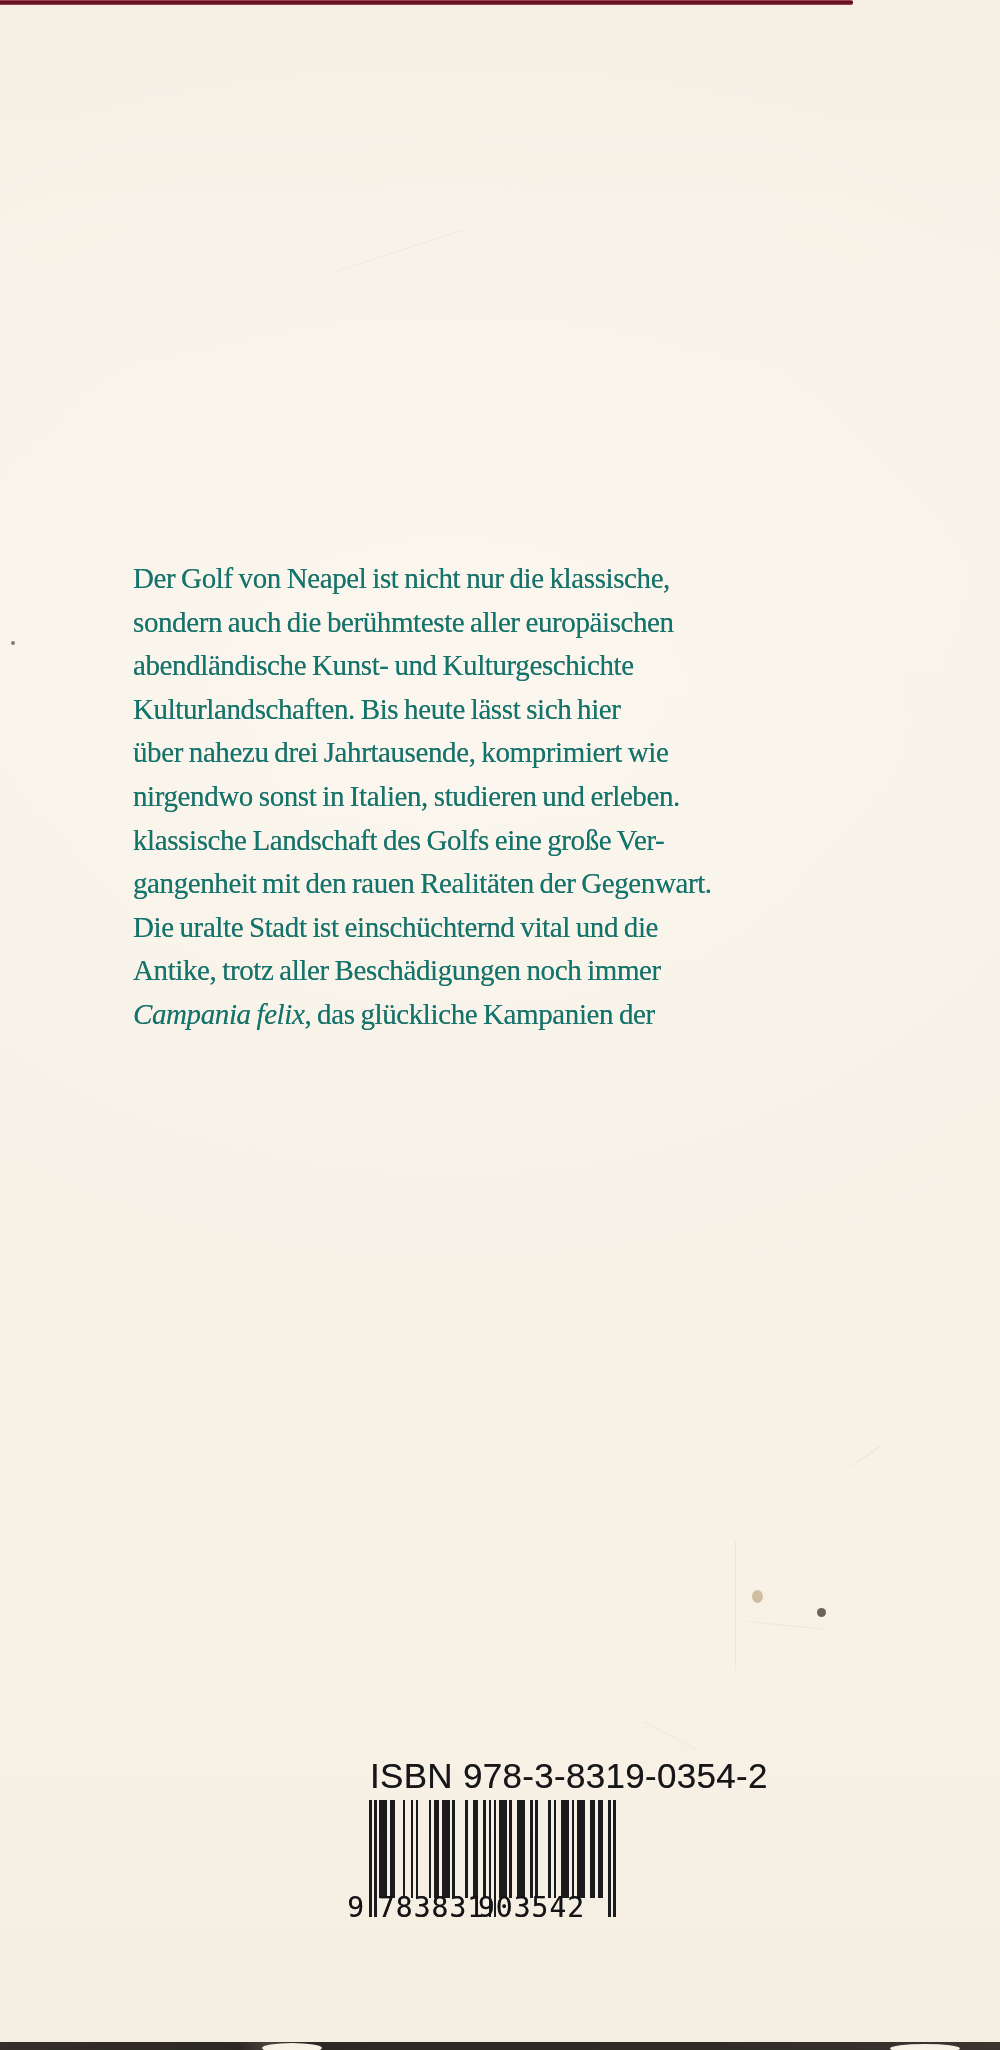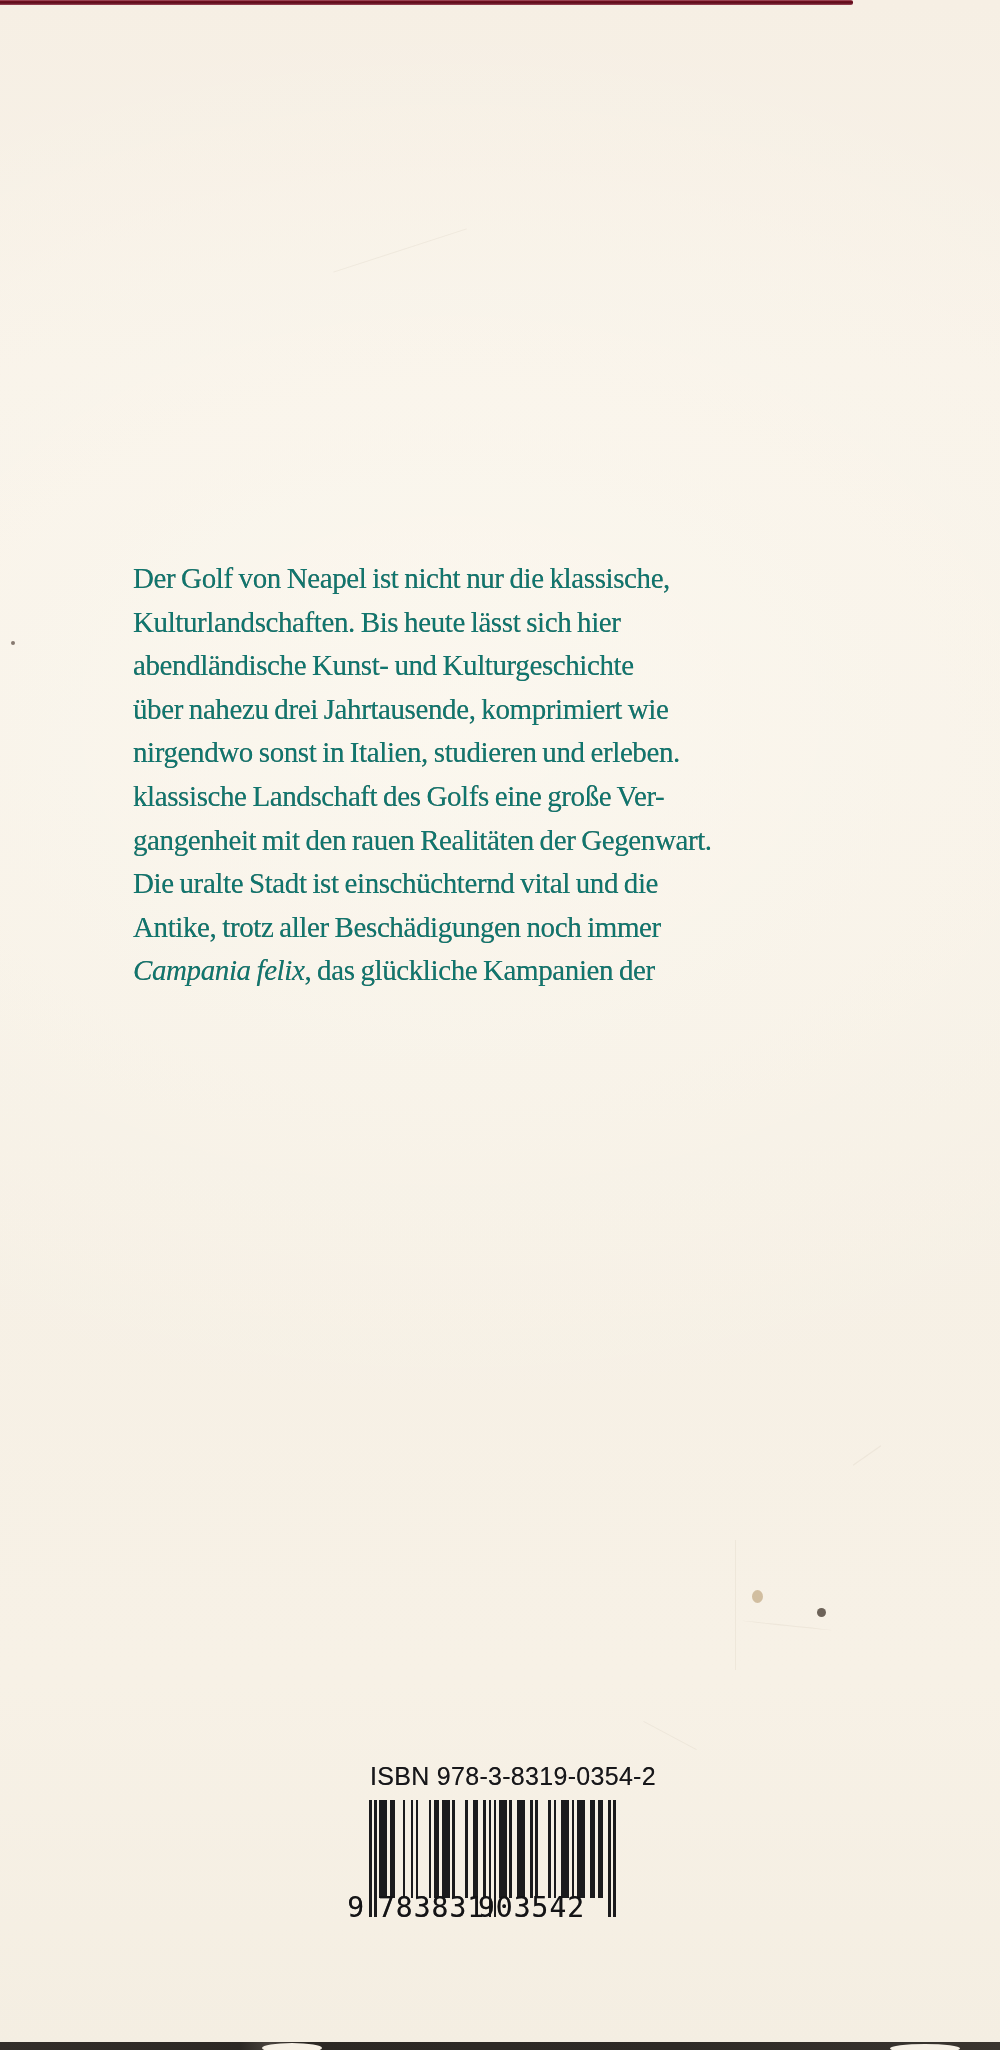--- a/index.html
+++ b/index.html
@@ -31,21 +31,21 @@
     font-size:29px;line-height:43.6px;color:#0f766e;
     letter-spacing:-0.4px;word-spacing:-1px;
     text-shadow:0 0 .5px rgba(36,30,25,.55);
   }
   .blurb .line{white-space:nowrap;}
   .blurb .it{font-style:italic;}
   
   .isbn-label{
     position:absolute;left:370px;top:1762px;width:270px;
     font-family:"Liberation Sans", sans-serif;
-    font-size:25px;line-height:28px;color:#17171a;letter-spacing:.3px;
+    font-size:35px;line-height:28px;color:#17171a;letter-spacing:.3px;
     text-shadow:0 0 .5px rgba(20,20,24,.6);
     white-space:nowrap;
   }
   .barcode{position:absolute;left:369px;top:1800px;}
   .ean-digit,.ean-group{
     position:absolute;font-family:"DejaVu Sans Mono", monospace;
     font-size:28px;line-height:28px;color:#141416;
     text-shadow:0 0 .5px rgba(18,18,20,.6);
   }
   .ean-left{left:340px;top:1894px;width:24px;text-align:right;}
@@ -63,22 +63,23 @@
   <div class="crease" style="left:640px;top:1735px;width:60px;height:1px;transform:rotate(28deg);"></div>
   <div class="crease" style="left:742px;top:1625px;width:90px;height:1px;transform:rotate(6deg);border-radius:50%;"></div>
   <div class="speck" style="left:752px;top:1590px;width:11px;height:13px;background:#b29366;opacity:.55;"></div>
   <div class="speck" style="left:817px;top:1608px;width:9px;height:9px;background:#4a4036;opacity:.8;"></div>
   <div class="speck" style="left:11px;top:641px;width:4px;height:4px;background:#55443c;opacity:.7;"></div>
 
   <div class="rule"></div>
 
   <div class="blurb" id="blurb">
       <div class="line"><span>Der Golf von Neapel ist nicht nur die klassische,</span></div>
+      <div class="line"><span>sondern auch die berühmteste aller europäischen</span></div>
+      <div class="line"><span>abendländische Kunst- und Kulturgeschichte</span></div>
       <div class="line"><span>Kulturlandschaften. Bis heute lässt sich hier</span></div>
-      <div class="line"><span>abendländische Kunst- und Kulturgeschichte</span></div>
       <div class="line"><span>über nahezu drei Jahrtausende, komprimiert wie</span></div>
       <div class="line"><span>nirgendwo sonst in Italien, studieren und erleben.</span></div>
       <div class="line"><span>klassische Landschaft des Golfs eine große Ver-</span></div>
       <div class="line"><span>gangenheit mit den rauen Realitäten der Gegenwart.</span></div>
       <div class="line"><span>Die uralte Stadt ist einschüchternd vital und die</span></div>
       <div class="line"><span>Antike, trotz aller Beschädigungen noch immer</span></div>
       <div class="line"><span class="it">Campania felix</span><span>, das glückliche Kampanien der</span></div>
     </div>
 
   <div class="isbn-label">ISBN 978-3-8319-0354-2</div>

